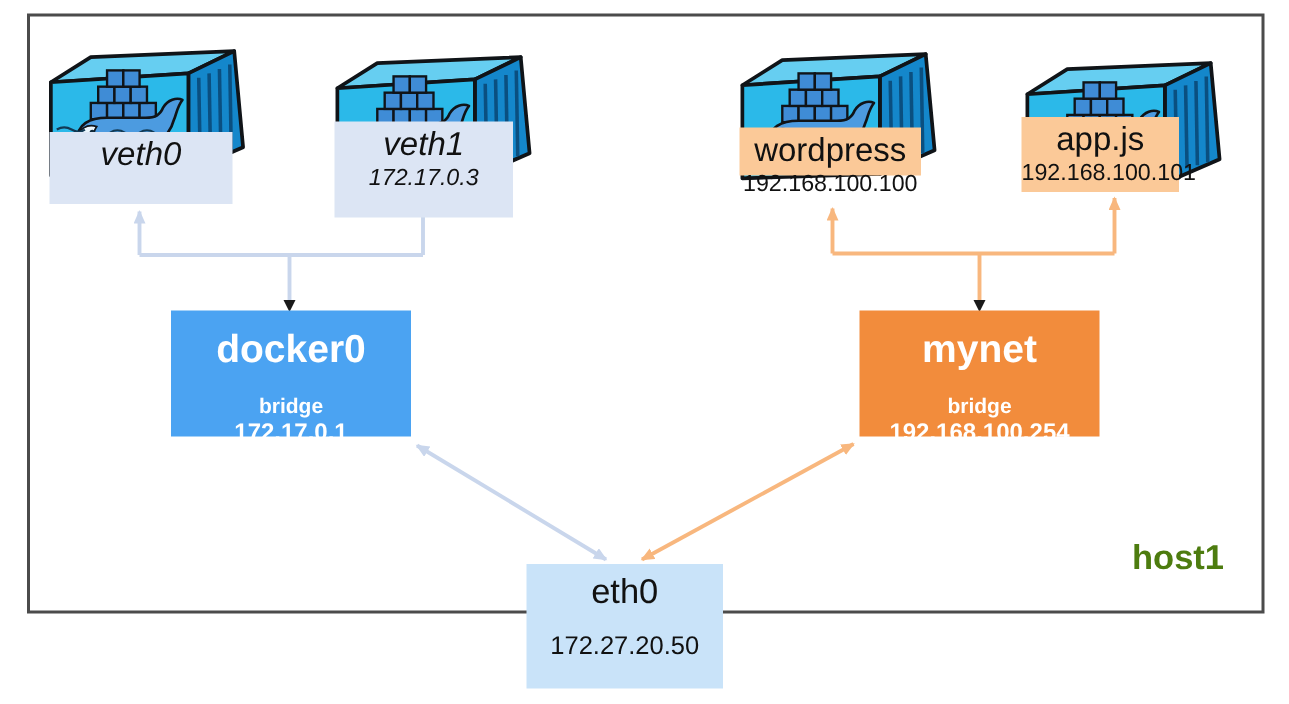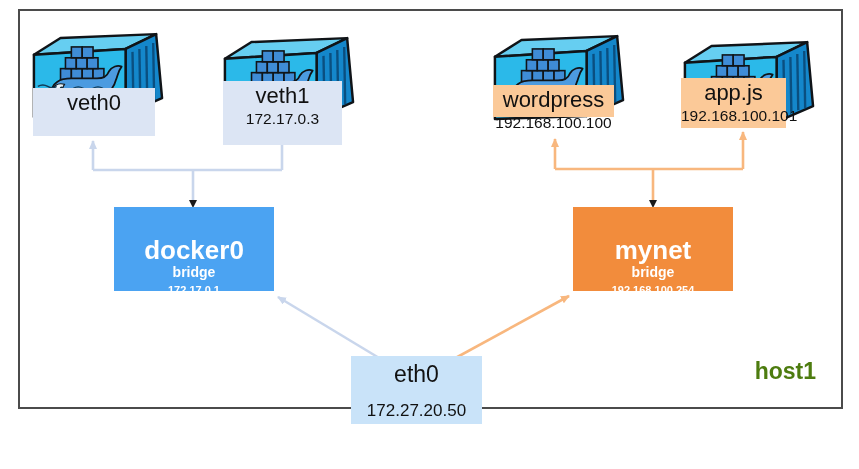--- a/index.html
+++ b/index.html
@@ -9,35 +9,35 @@
   }
   .host-border{
     position:absolute;left:18px;top:9px;width:821px;height:396px;
     border:2px solid var(--host-border,#4b4b4b);z-index:0;background:transparent;
   }
   .overlay{position:absolute;left:0;top:0;width:859px;height:469px;z-index:1;pointer-events:none;}
   .cicon{position:absolute;width:138px;height:91px;z-index:2;}
   .clabel{
     position:absolute;z-index:3;text-align:center;padding-top:2px;box-sizing:border-box;
   }
-  .clabel.blue{background:var(--label-blue,#dce5f4);}
+  .clabel.blue{background:var(--label-blue,#dce5f4);font-style:italic;}
   .clabel.orange{background:var(--label-orange,#fbc998);}
   .cname{font-size:22px;line-height:26px;color:#111;}
   .cip{font-size:15.5px;line-height:19px;color:#111;}
   .bridge{
     position:absolute;width:160px;height:84px;z-index:2;text-align:center;color:#fff;
-    box-sizing:border-box;padding-top:29px;
+    box-sizing:border-box;padding-top:11px;
   }
   .bridge.docker0{background:var(--docker0-fill,#4ba3f2);}
   .bridge.mynet{background:var(--mynet-fill,#f28c3c);}
   .bname{font-size:26px;font-weight:bold;line-height:28px;}
-  .btype{font-size:14px;font-weight:bold;line-height:17px;}
-  .bip{font-size:11px;font-weight:bold;line-height:19px;}
+  .btype{font-size:14px;font-weight:bold;line-height:17px;margin-top:16px;}
+  .bip{font-size:16px;font-weight:bold;line-height:19px;}
   .ethbox{
-    position:absolute;left:351px;top:356px;width:131px;height:68px;z-index:2;
+    position:absolute;left:351px;top:376px;width:131px;height:83px;z-index:2;
     background:var(--eth0-fill,#c9e3f9);text-align:center;box-sizing:border-box;padding-top:5px;
   }
   .ethname{font-size:23px;line-height:27px;color:#111;}
   .ethip{font-size:17px;line-height:21px;color:#111;margin-top:12px;}
   .hostlabel{
     position:absolute;left:736px;top:358px;width:80px;z-index:2;text-align:right;
     font-size:23px;font-weight:bold;color:#4d7c0f;
   }
   .defs-hidden{position:absolute;width:0;height:0;overflow:hidden;}
 </style>

